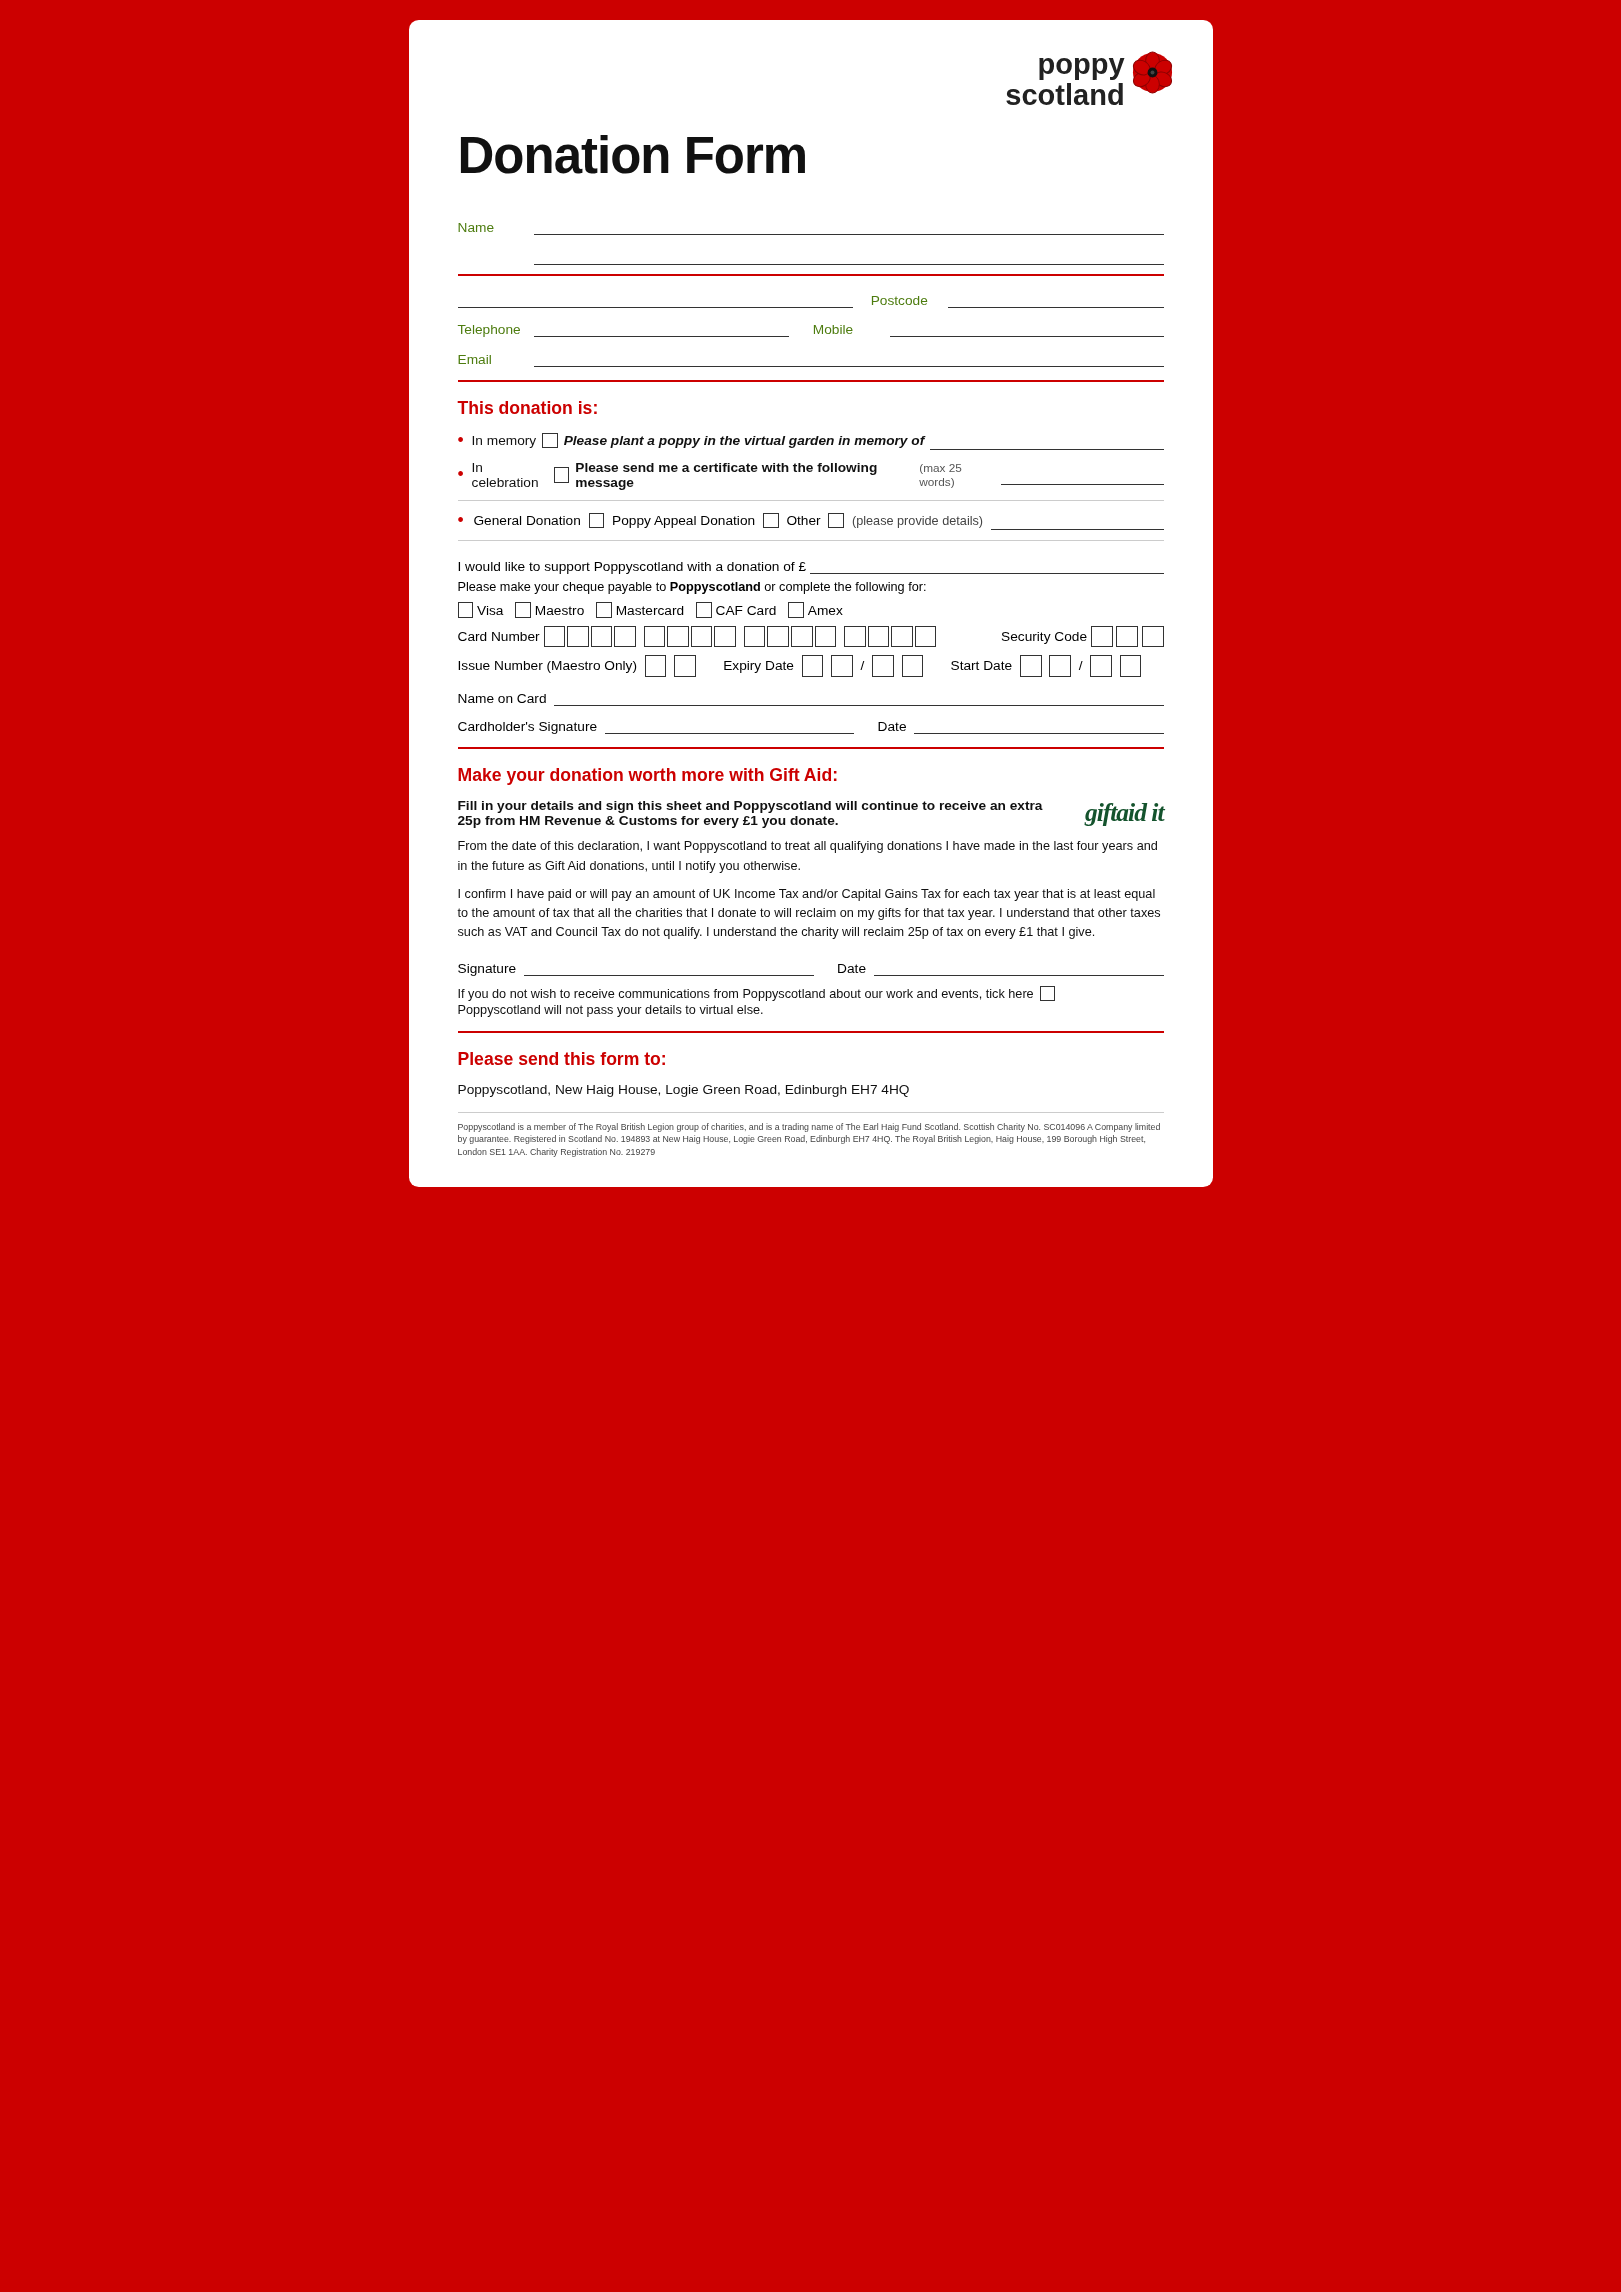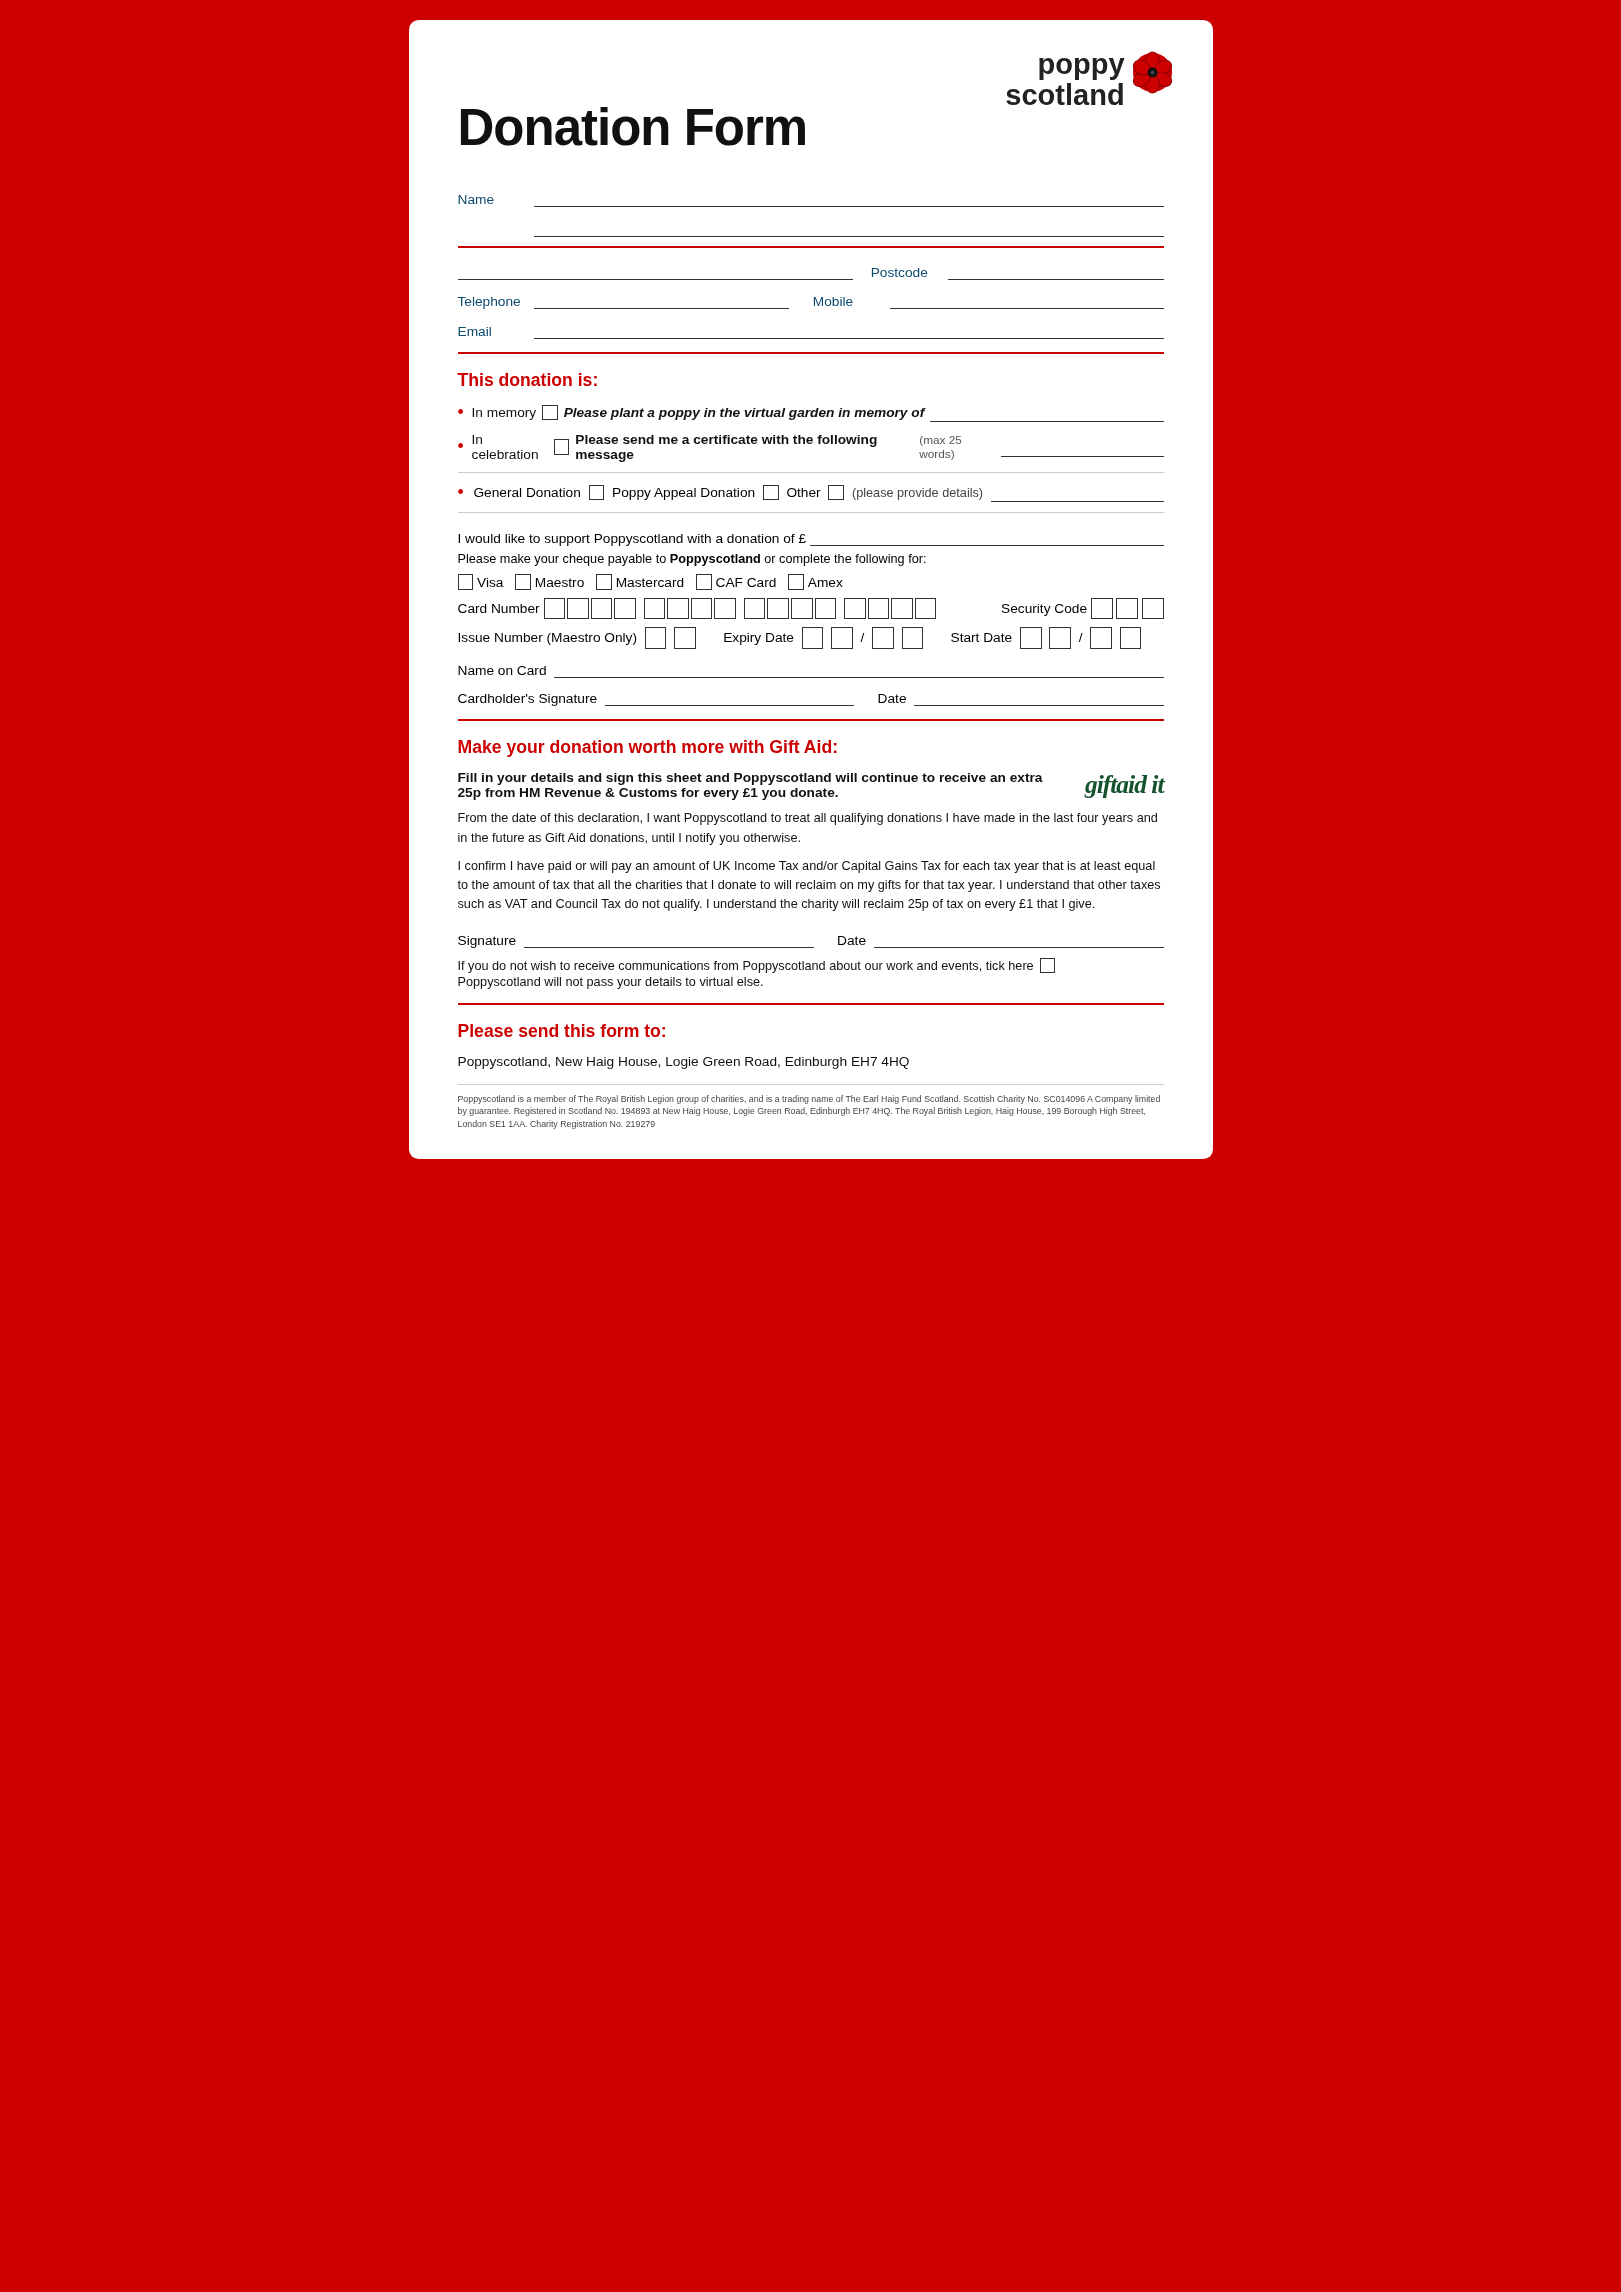--- a/index.html
+++ b/index.html
@@ -10,21 +10,21 @@
       justify-content: center;
       align-items: flex-start;
       padding: 19.6px;
       min-height: 100vh;
     }
     .page {
       background: #ffffff;
       width: 804px;
       min-height: 1137px;
       border-radius: 9.8px;
-      padding: 19px 49px 29px 49px;
+      padding: 47px 49px 29px 49px;
       position: relative;
     }
     .logo-area {
       position: absolute;
       top: 29px;
       right: 39px;
       display: flex;
       flex-direction: column;
       align-items: flex-end;
     }
@@ -43,21 +43,21 @@
     }
     .field-row {
       display: flex;
       align-items: flex-end;
       margin-bottom: 7.8px;
       gap: 7.8px;
     }
     .field-label {
       font-size: 13.7px;
       font-weight: normal;
-      color: #0c4a6e;
+      color: #4d7c0f;
       white-space: nowrap;
       min-width: 69px;
     }
     .field-line {
       flex: 1;
       border: none;
       border-bottom: 1px solid #333;
       height: 21.6px;
       background: transparent;
       font-size: 13.7px;

